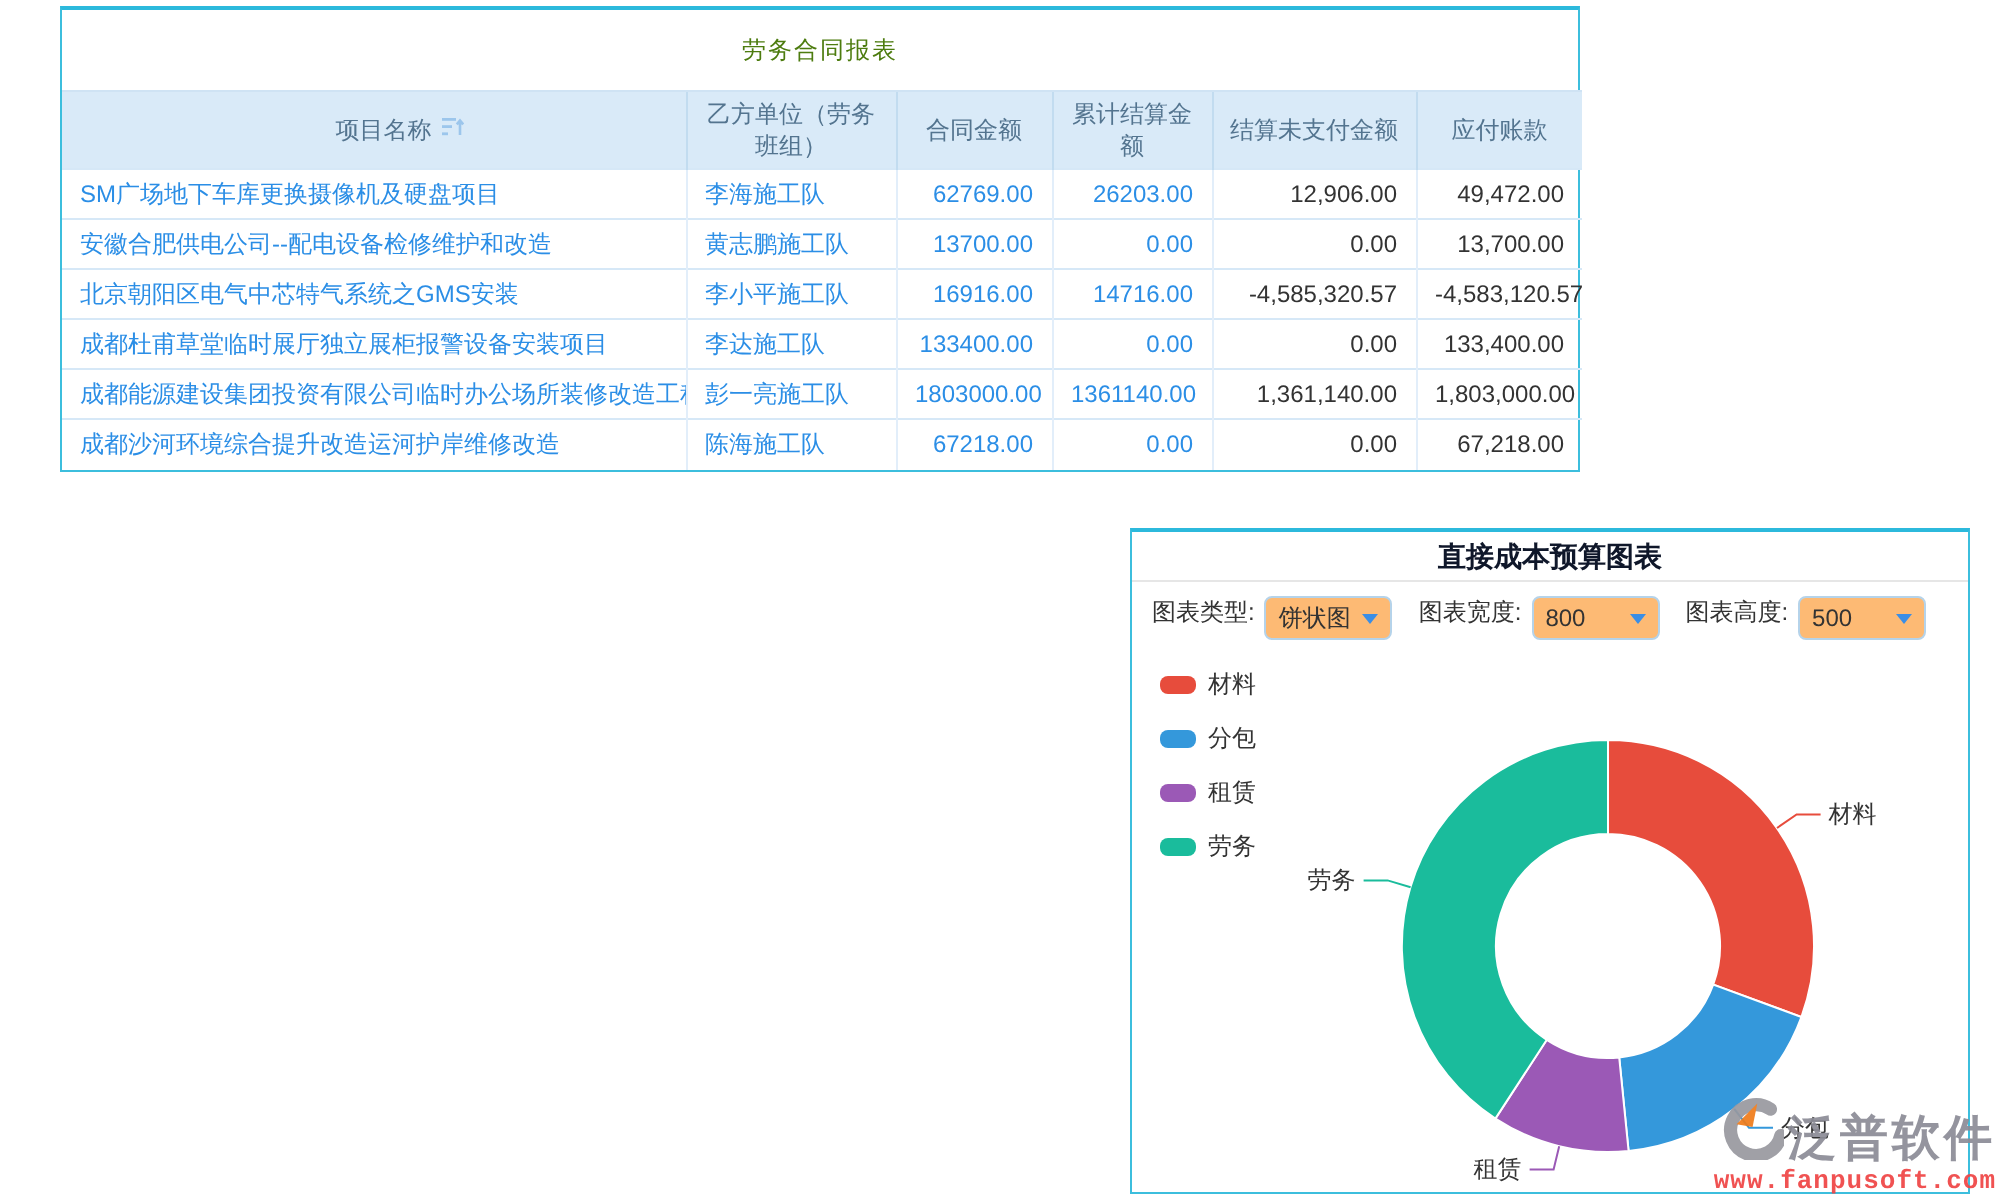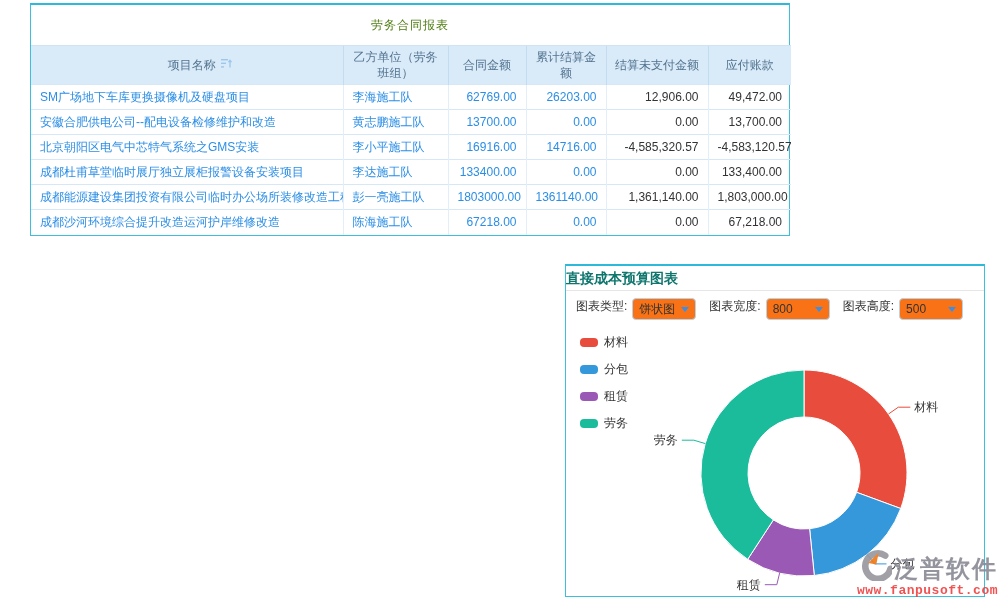--- a/index.html
+++ b/index.html
@@ -22,29 +22,29 @@
   table.report tbody td:first-child { border-left:none; }
   td.c0, td.c1 { text-align:left;  color:#2b8ee6; }
   td.c2, td.c3 { text-align:right; color:#2b8ee6; }
   td.c4, td.c5 { text-align:right; color:#333; }
   .th-flex { display:inline-flex; align-items:center; gap:5px;margin-left:26px; }
   .sort-icon { display:inline-block; }
 
   
   .chart-card { position:absolute; left:565px; top:264px; width:420px; height:333px;
     border:1px solid #3cbedd; border-top:2px solid #2cb9dc; background:#fff; }
-  .chart-title { height:25px; line-height:25px; font-size:14px;
-    font-weight:bold; color:#0f766e; border-bottom:1px solid #e6e6e6; }
+  .chart-title { height:25px; line-height:25px; text-align:center; font-size:14px;
+    font-weight:bold; color:#0f172a; border-bottom:1px solid #e6e6e6; }
   .chart-controls { position:absolute; left:0; top:27px; width:100%; height:32px;
     display:flex; align-items:center; padding:0 10px; font-size:12px; color:#333; }
   .ctl { display:flex; margin-right:13px; }
   .ctl-label { margin-right:5px; white-space:nowrap; }
   .select-box { width:64px; height:22px; border:1px solid #b5d3ea; border-radius:4px;
     display:flex; align-items:center; justify-content:space-between;
-    padding:0 6px; background:#f97316; cursor:pointer; }
+    padding:0 6px; background:#fdba74; cursor:pointer; }
   .select-value { font-size:12px; color:#333; white-space:nowrap; overflow:hidden; }
   .caret { width:0; height:0; border-left:4px solid transparent;
     border-right:4px solid transparent; border-top:5px solid #3a8ee6; flex:none; margin-left:3px; }
 
   .legend { position:absolute; left:14px; top:68px; display:flex;
     flex-direction:column; gap:10px; z-index:2; }
   .legend-item { display:flex; align-items:center; gap:6px; font-size:12px;
     color:#333; cursor:pointer; }
   .legend-swatch { width:18px; height:9px; border-radius:4px; flex:none; }
 

